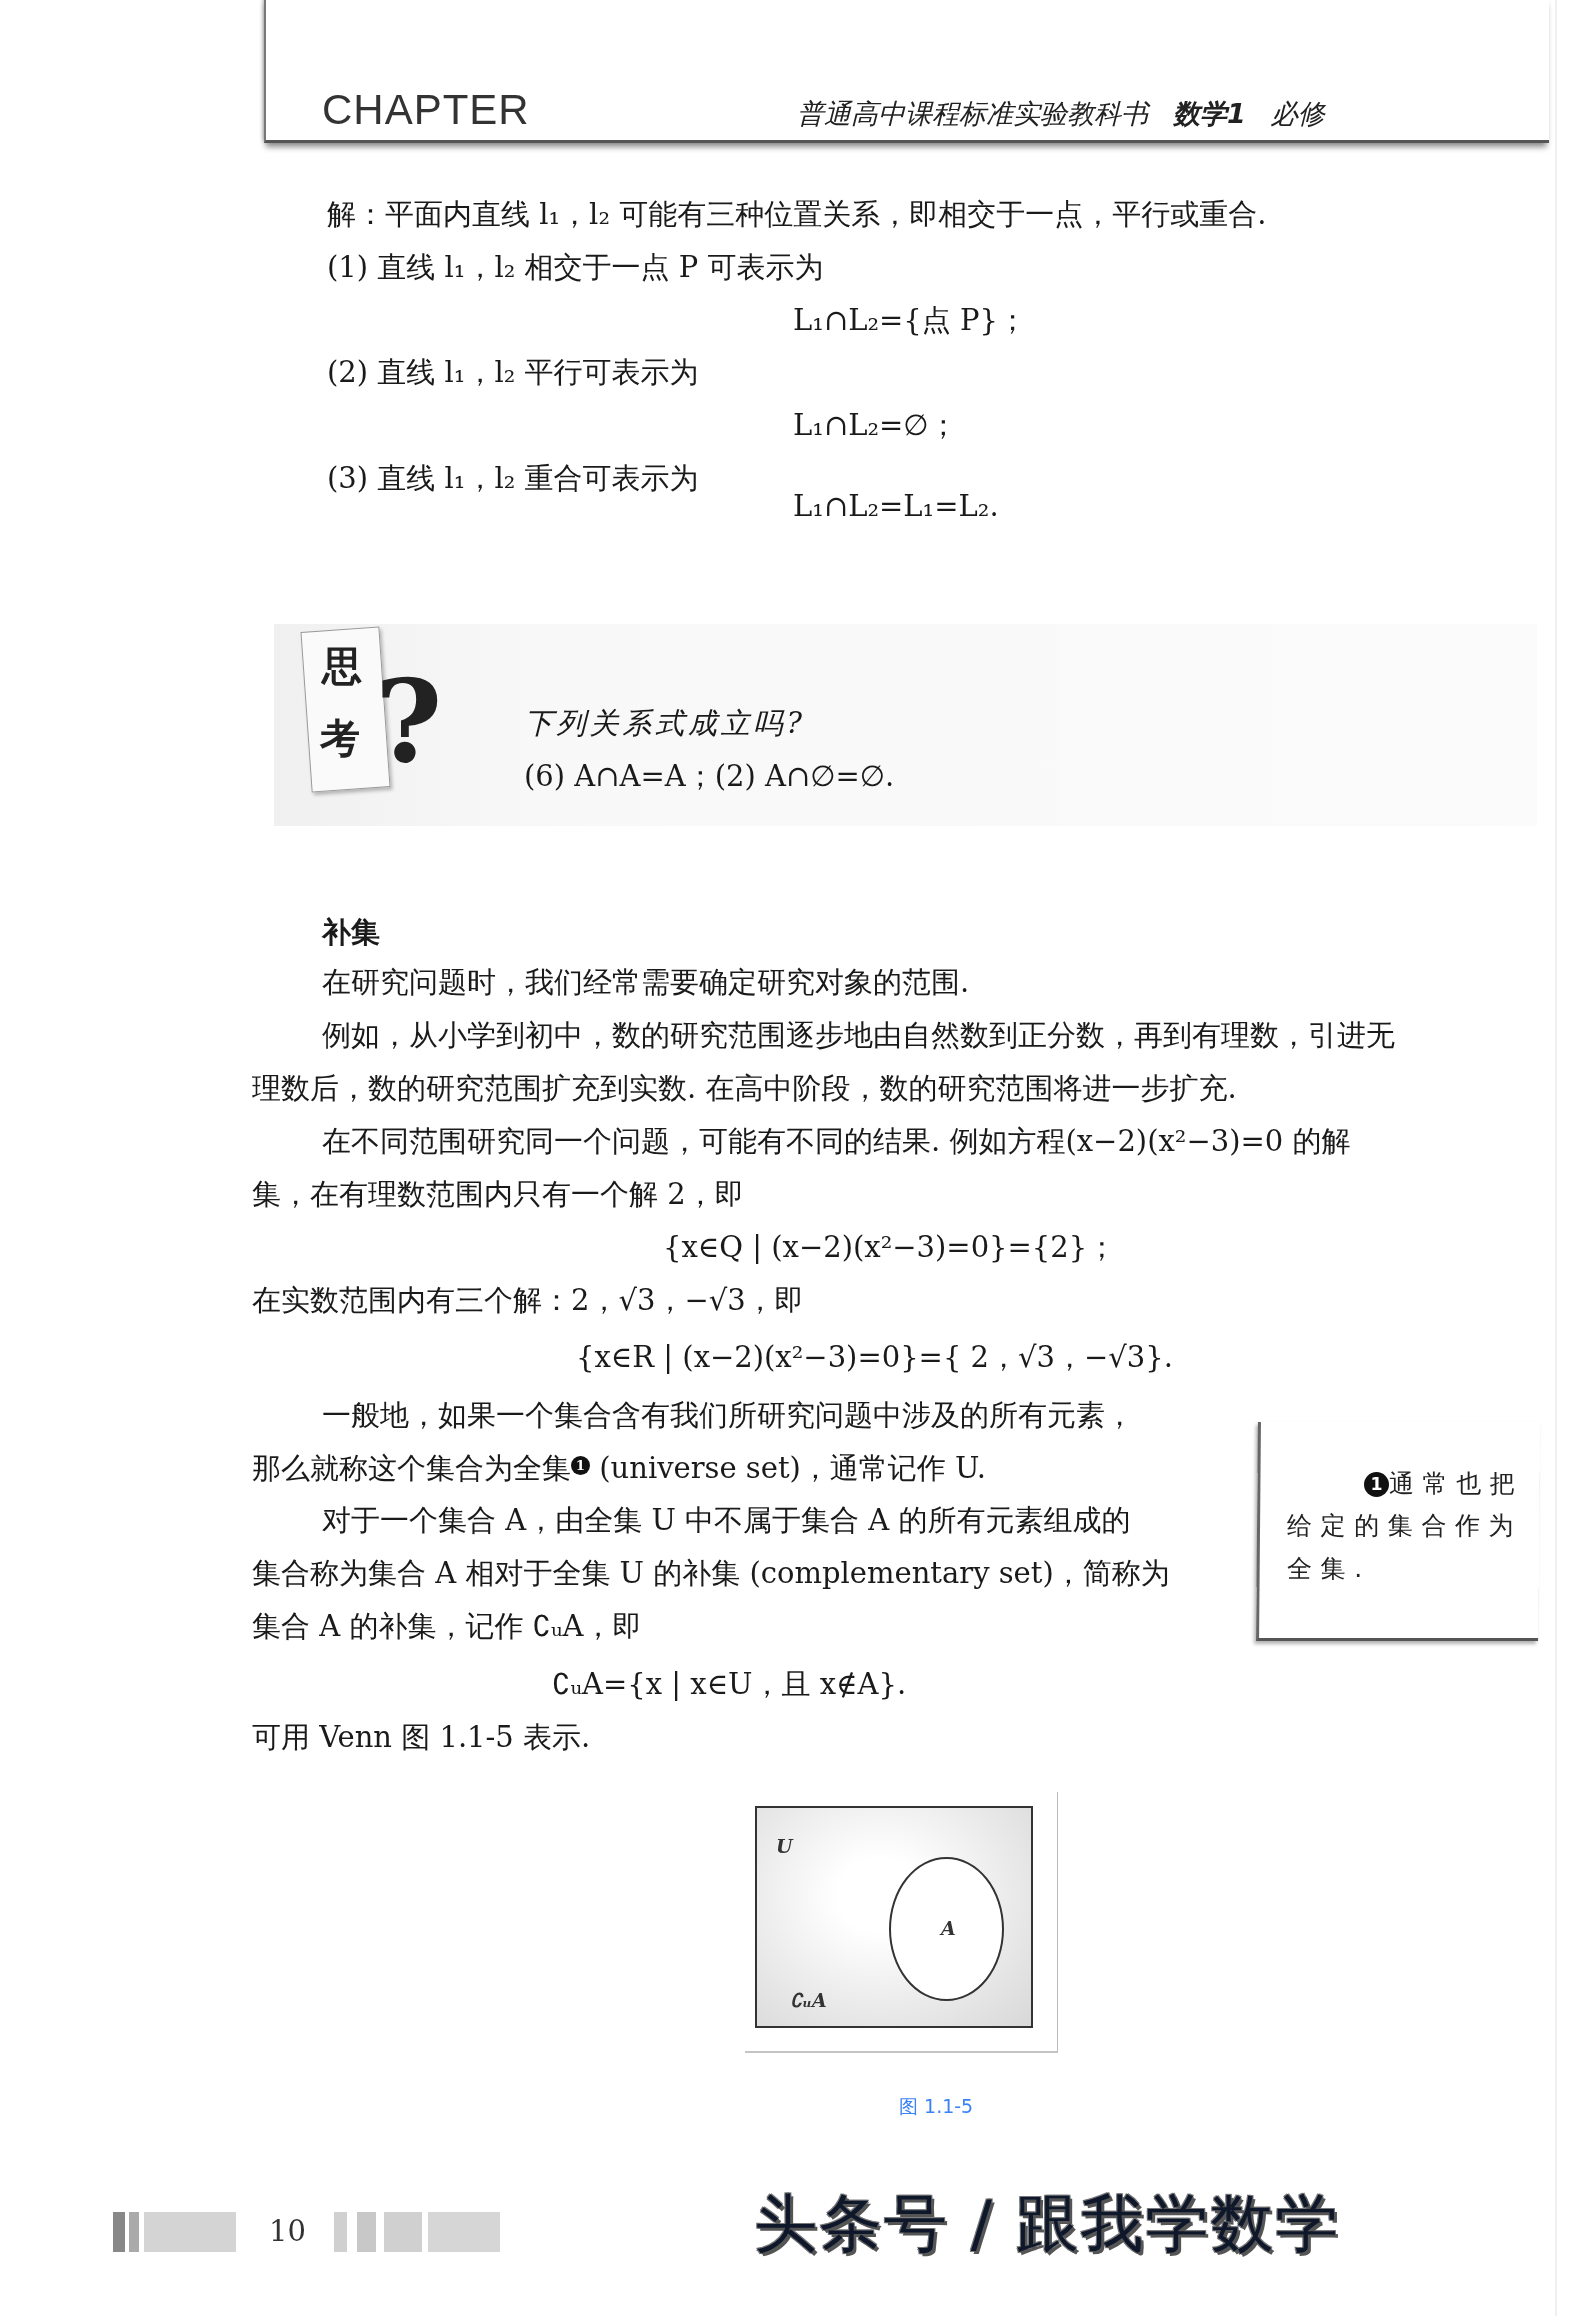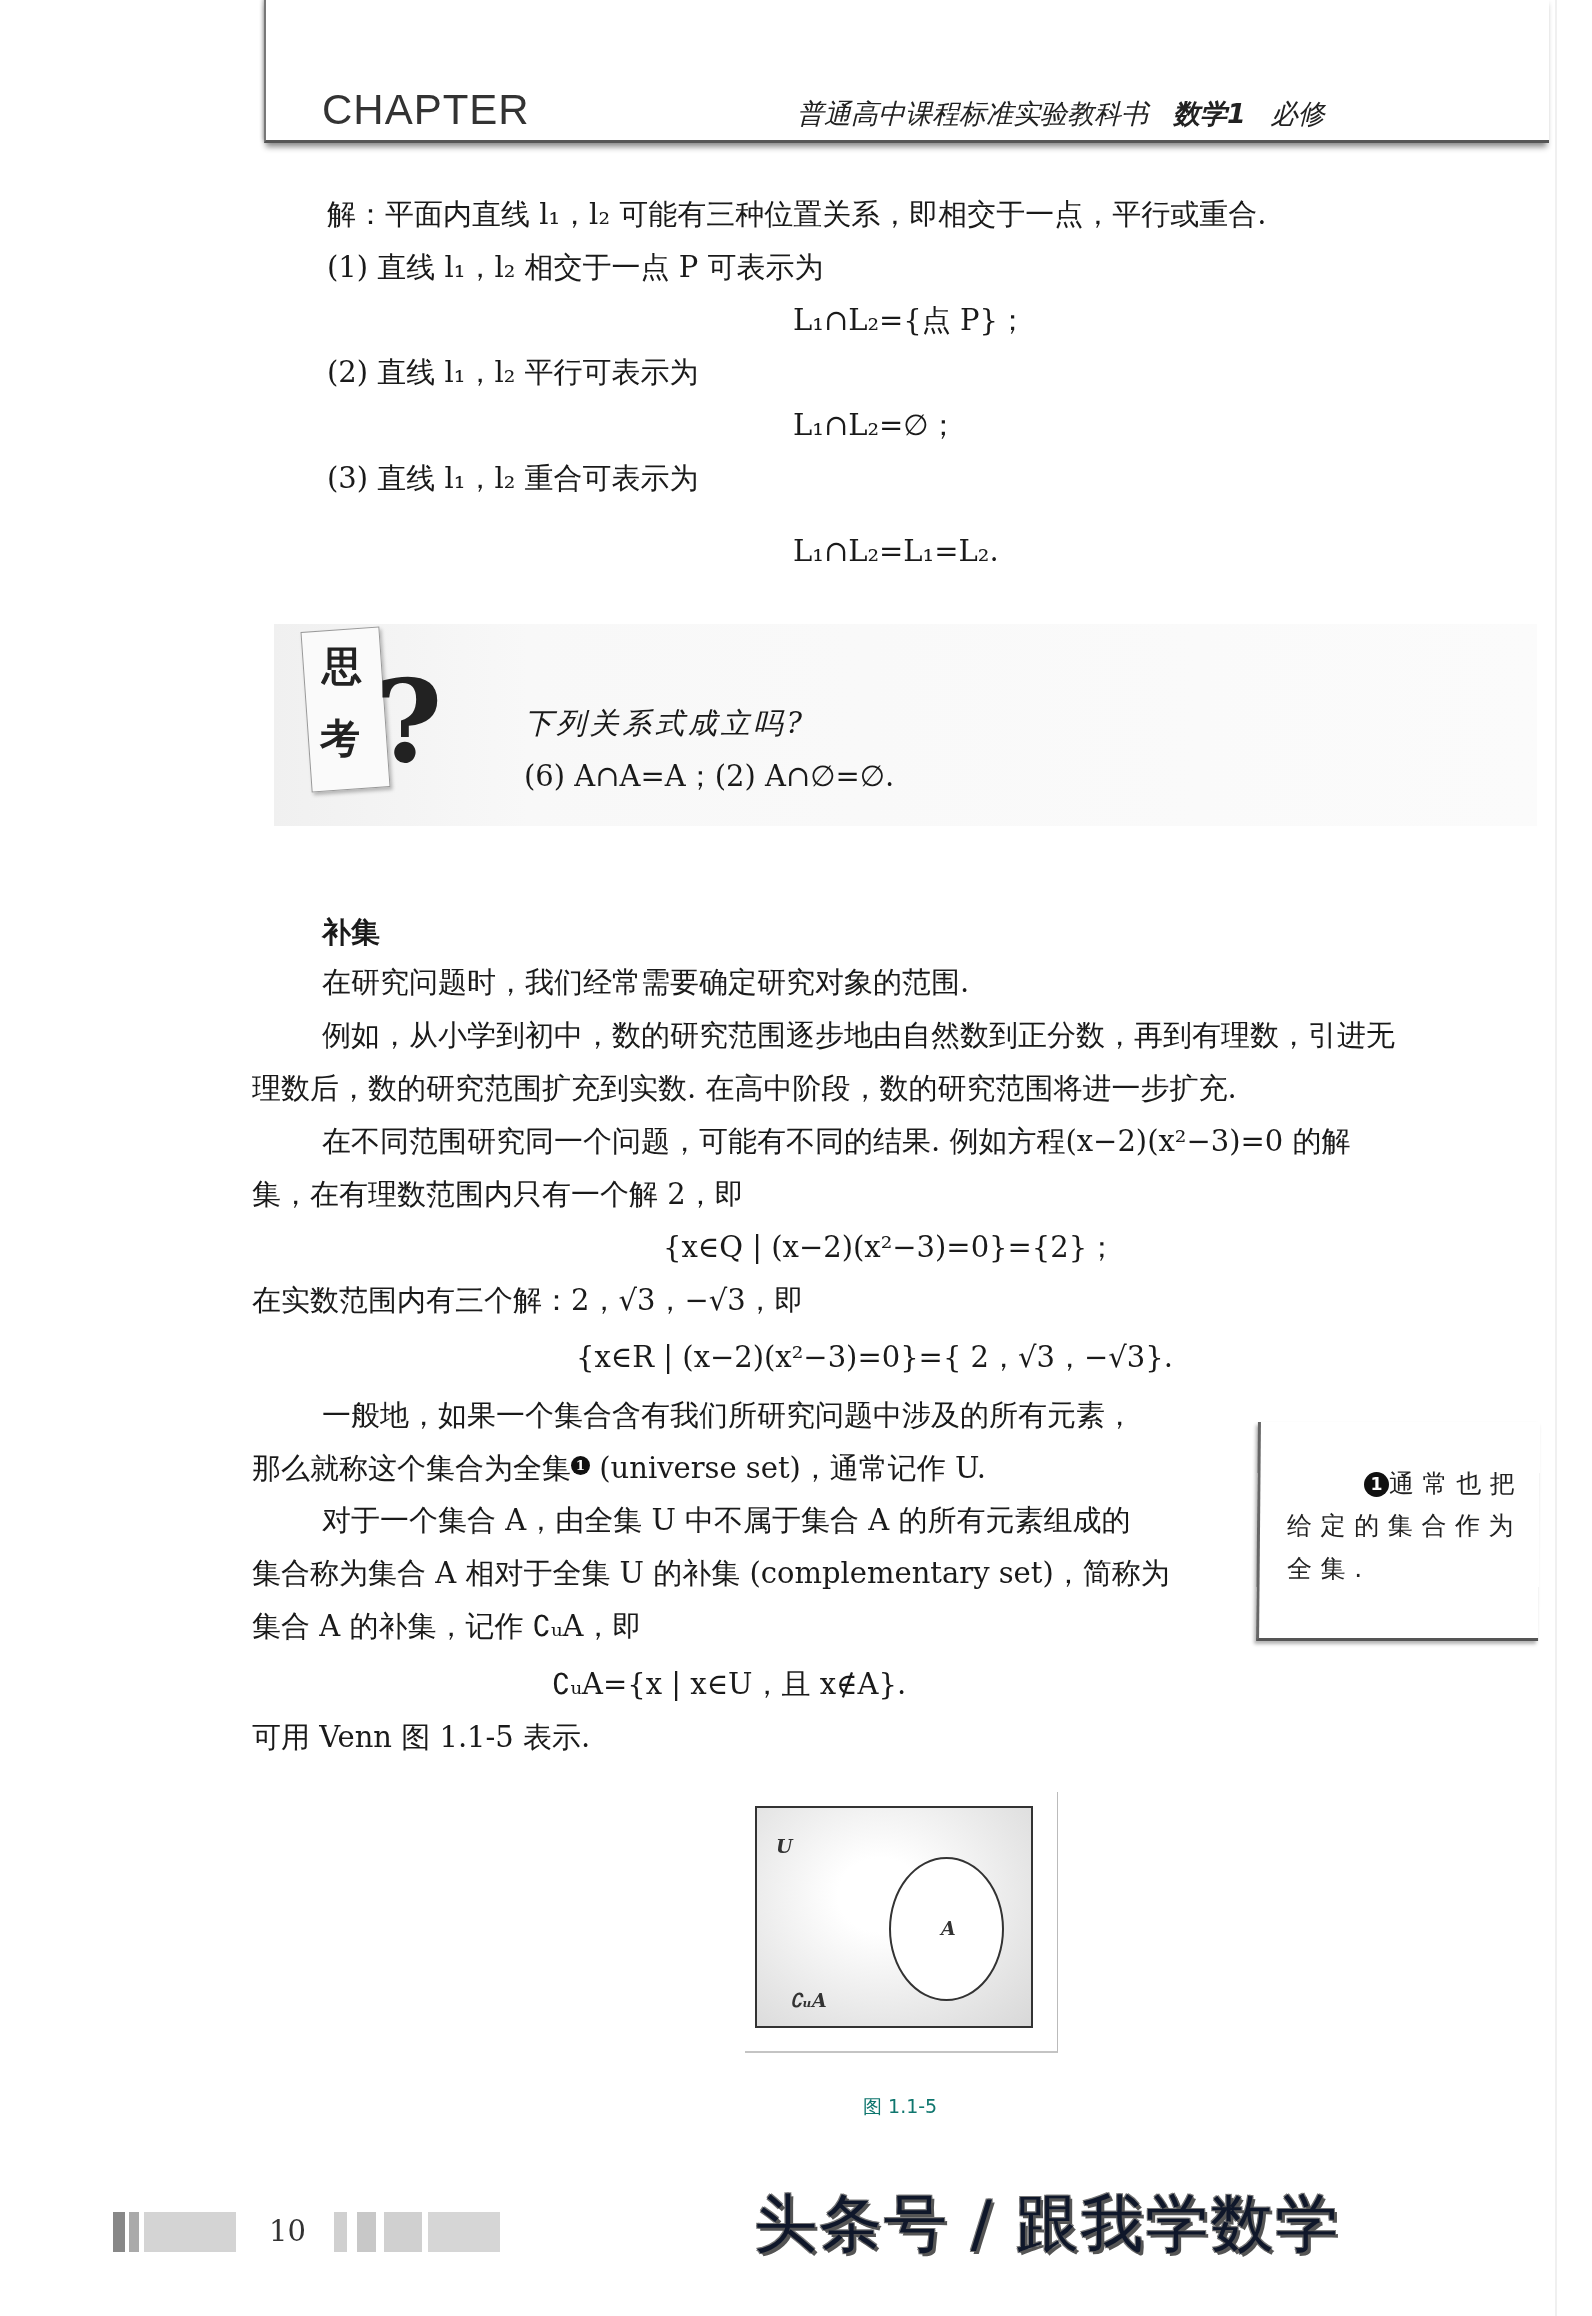--- a/index.html
+++ b/index.html
@@ -62,21 +62,21 @@
   }
   .venn-box {
     left: 755px; top: 1806px; width: 274px; height: 218px;
     border: 2.9px solid #333; background: radial-gradient(ellipse at 45% 40%, #ffffff 20%, #e6e6e6 70%, #d8d8d8 100%);
   }
   .venn-ellipse {
     left: 889px; top: 1857px; width: 111px; height: 140px;
     border: 2.9px solid #333; border-radius: 50%; background: #fff;
   }
   .venn-label { font-style: italic; font-size: 19px; color: #333; font-weight: bold; }
-  .caption { font-size: 19px; color: #0f766e; font-family: "DejaVu Sans", sans-serif; }
+  .caption { font-size: 19px; color: #3b82f6; font-family: "DejaVu Sans", sans-serif; margin-left: 36px; }
   
   .footer-bar { height: 40px; top: 2212px; }
   .pg-num { left: 269px; top: 2214px; font-size: 29px; color: #333; }
   .watermark {
     left: 754px; top: 2181px; font-family: "DejaVu Sans", sans-serif; font-size: 63px;
     color: #0f172a; letter-spacing: 1.9px;
     text-shadow: 2.9px 2.9px 0 #555, -1px -1px 0 #777, 1px -1px 0 #777, -1px 1px 0 #777, 1px 1px 0 #777;
   }
   .sep-line { left: 1555px; top: 0; width: 1.9px; height: 2316px; background: #f0f0f0; }
 </style>
@@ -90,21 +90,21 @@
 <div class="abs book-title">
   <span>普通高中课程标准实验教科书</span><span class="gap"></span><span style="font-weight:bold">数学1</span><span class="gap"></span><span>必修</span>
 </div>
 
 <div class="abs line" style="left:327px; top:197px;">解：平面内直线 l₁，l₂ 可能有三种位置关系，即相交于一点，平行或重合.</div>
 <div class="abs line" style="left:327px; top:250px;">(1) 直线 l₁，l₂ 相交于一点 P 可表示为</div>
 <div class="abs eq" style="left:793px; top:303px;">L₁∩L₂={点 P}；</div>
 <div class="abs line" style="left:327px; top:355px;">(2) 直线 l₁，l₂ 平行可表示为</div>
 <div class="abs eq" style="left:793px; top:408px;">L₁∩L₂=∅；</div>
 <div class="abs line" style="left:327px; top:461px;">(3) 直线 l₁，l₂ 重合可表示为</div>
-<div class="abs eq" style="left:793px; top:534px;text-align:center;">L₁∩L₂=L₁=L₂.</div>
+<div class="abs eq" style="left:793px; top:489px;text-align:center;">L₁∩L₂=L₁=L₂.</div>
 
 <div class="abs think-box"></div>
 <div class="abs think-badge"></div>
 <div class="abs think-char" style="left:322px; top:639px;">思</div>
 <div class="abs think-char" style="left:320px; top:711px;">考</div>
 <div class="abs think-q" style="left:375px; top:653px;">?</div>
 <div class="abs line" style="left:524px; top:706px; letter-spacing:3.8px;font-style:italic;">下列关系式成立吗?</div>
 <div class="abs line" style="left:524px; top:759px;">(6) A∩A=A；(2) A∩∅=∅.</div>
 
 <div class="abs section-head" style="left:322px; top:913px;">补集</div>

